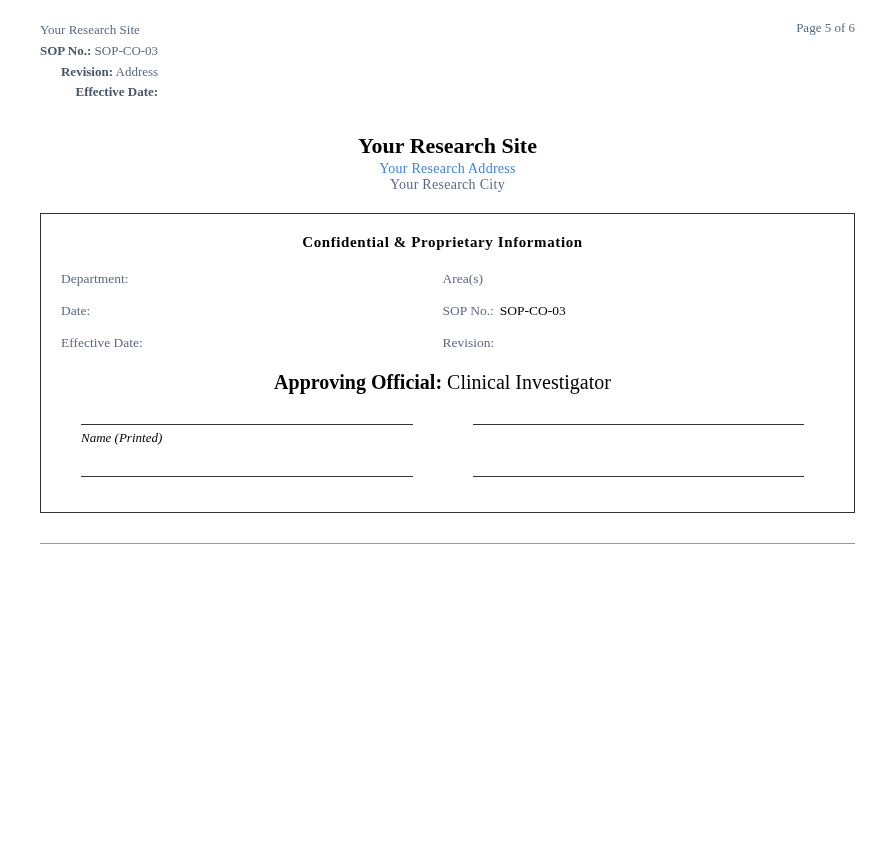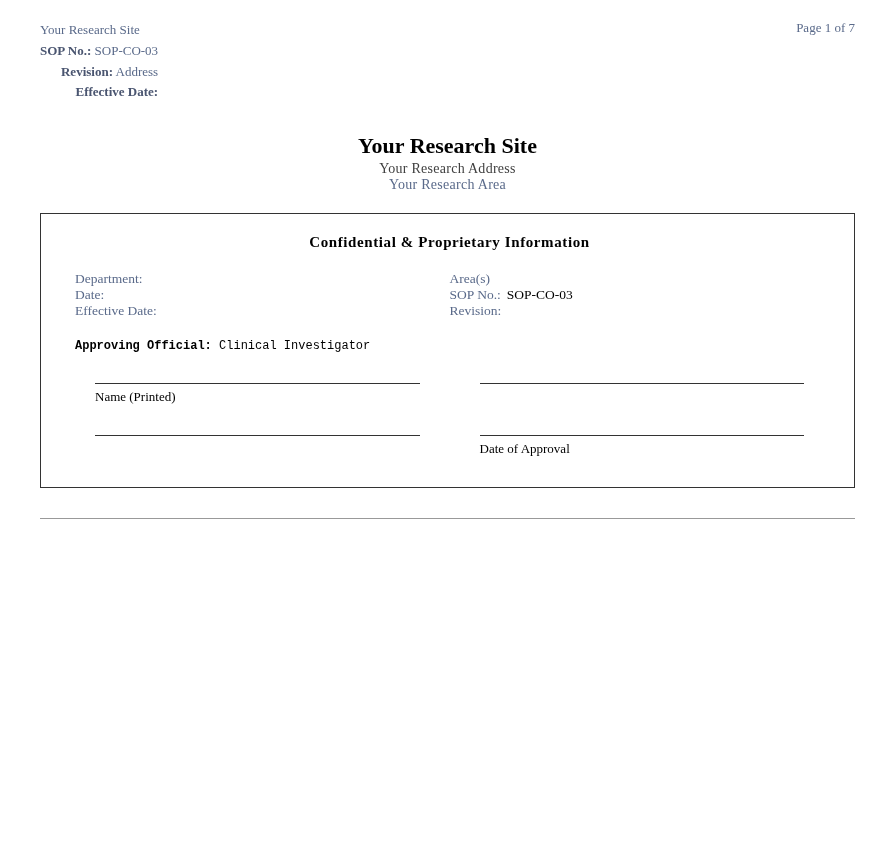--- a/index.html
+++ b/index.html
@@ -64,21 +64,21 @@
 
     .center-title .site-name {
       font-size: 22px;
       font-weight: bold;
       color: #000;
       margin-bottom: 2px;
     }
 
     .center-title .address-line {
       font-size: 14px;
-      color: #404040;
+      color: #3b82f6;
       letter-spacing: 0.02em;
     }
 
     .center-title .city-line {
       font-size: 14px;
       color: #5a6a8a;
       margin-bottom: 6px;
       letter-spacing: 0.02em;
     }
 
@@ -87,34 +87,35 @@
       font-weight: bold;
       color: #000;
       letter-spacing: 0.05em;
       margin-top: 4px;
     }
 
     
     .info-box {
       border: 1.5px solid #333;
       margin: 10px 0 30px 0;
-      padding: 20px 30px 30px 34px;
+      padding: 20px 30px 30px 20px;
     }
 
     .info-box-title {
       text-align: center;
       font-weight: bold;
       font-size: 15px;
       margin-bottom: 20px;
       letter-spacing: 0.04em;
     }
 
     .info-grid {
       display: grid;
       grid-template-columns: 1fr 1fr;
+      row-gap: 16px;
       margin-bottom: 20px;
     }
 
     .info-item {
       display: flex;
       align-items: baseline;
       gap: 6px;
     }
 
     .info-item .field-label {
@@ -122,23 +123,23 @@
       font-size: 13.5px;
       white-space: nowrap;
     }
 
     .info-item .field-value {
       font-size: 13.5px;
       color: #000;
     }
 
     .approving-section {
+      text-align: center;
       margin: 20px 0 30px 0;
-      font-size: 12px;
-      font-family: Liberation Mono, monospace;
+      font-size: 20px;
     }
 
     .approving-section .approving-label {
       font-weight: bold;
     }
 
     .approving-section .approving-value {
       font-weight: normal;
     }
 
@@ -158,20 +159,21 @@
 
     .sig-line {
       border-top: 1px solid #333;
       margin-bottom: 5px;
       width: 100%;
     }
 
     .sig-label {
       font-size: 13px;
       color: #000;
+      font-style: italic;
     }
 
     
     .bottom-divider {
       border: none;
       border-top: 1px solid #999;
       margin-top: 30px;
     }
   </style>
 </head>
@@ -187,28 +189,28 @@
     <div class="sop-line">
       <span class="bold-label">Revision:</span>
       <span class="value">Address</span>
     </div>
     <div class="sop-line">
       <span class="bold-label">Effective Date:</span>
       <span class="value"></span>
     </div>
   </div>
   <div class="header-right">
-    <span>Page 1 of 7</span>
+    <span>Page 5 of 6</span>
   </div>
 </div>
 
 <div class="center-title">
   <div class="site-name">Your Research Site</div>
   <div class="address-line">Your Research Address</div>
-  <div class="city-line">Your Research Area</div>
+  <div class="city-line">Your Research City</div>
 </div>
 
 <div class="info-box">
   <div class="info-box-title">Confidential  &amp;  Proprietary  Information</div>
 
   <div class="info-grid">
 
     <div class="info-item">
       <span class="field-label">Department:</span>
       <span class="field-value"></span>
@@ -248,18 +250,17 @@
       <span class="sig-label">Name (Printed)</span>
     </div>
     <div class="sig-block">
       <div class="sig-line"></div>
     </div>
     <div class="sig-block">
       <div class="sig-line"></div>
     </div>
     <div class="sig-block">
       <div class="sig-line"></div>
-      <span class="sig-label">Date of  Approval</span>
     </div>
   </div>
 </div>
 
 <hr class="bottom-divider">
 
 </body></html>

